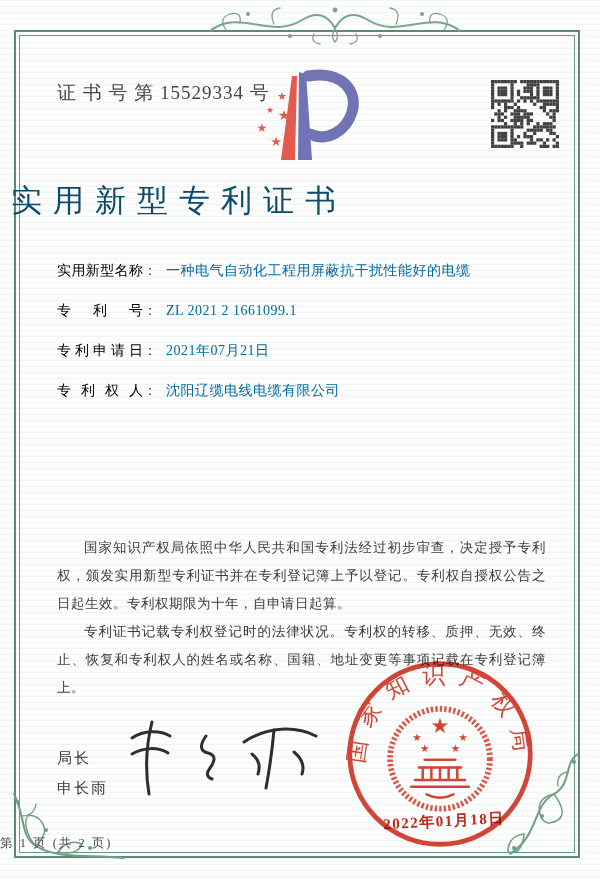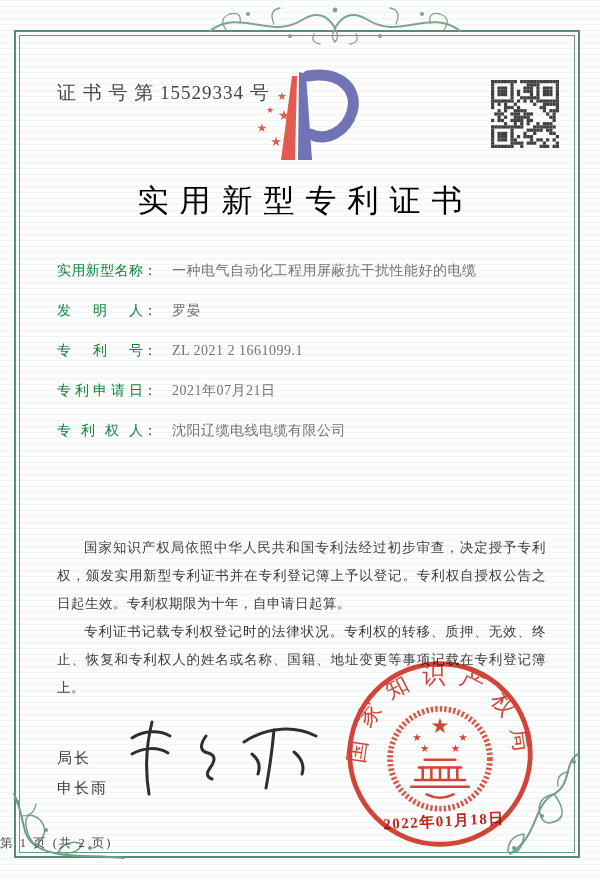--- a/index.html
+++ b/index.html
@@ -25,32 +25,32 @@
   }
   
   .cert-no{
     position:absolute; left:57px; top:80px;
     font-size:19px; letter-spacing:1px; color:#454545;
   }
   .logo{ position:absolute; left:240px; top:68px; }
   .qr{ position:absolute; left:491px; top:80px; }
   .title{
     position:absolute; left:0; top:180px; width:100%;
-    text-align:center; font-size:31px; letter-spacing:11px;
-    color:#000000; text-indent:11px;
+    text-align:left; font-size:31px; letter-spacing:11px;
+    color:#0c4a6e; text-indent:11px;
   }
   
   .fields{ position:absolute; left:57px; top:261px; width:498px; font-size:14px; }
   .frow{ position:relative; height:40px; line-height:20px; white-space:nowrap; }
   .flabel{
     display:inline-block; width:86px; vertical-align:top;
-    text-align:justify; text-align-last:justify; color:#15803d;
+    text-align:justify; text-align-last:justify; color:#000000;
   }
   .fcolon{ display:inline-block; vertical-align:top; }
-  .fvalue{ display:inline-block; vertical-align:top; margin-left:15px; color:#737373; letter-spacing:0.5px;}
+  .fvalue{ display:inline-block; vertical-align:top; margin-left:9px; color:#0369a1; letter-spacing:0.5px;}
   .pair2{ position:absolute; left:253px; top:0; }
   
   .paras{
     position:absolute; left:57px; top:534px; width:489px;
     font-size:13.5px; line-height:28px; text-align:justify; color:#3c3c3c;
   }
   .paras p{ text-indent:2em; letter-spacing:0.5px; }
   
   .signer{ position:absolute; left:57px; top:749px; font-size:15px; letter-spacing:2px; color:#383838;}
   .signer div{ margin-bottom:11px; }
@@ -381,23 +381,20 @@
     <rect x="20" y="20" width="1" height="1" fill="#404040"></rect>
   </svg>
 
 <div class="title">实用新型专利证书</div>
 
 <div class="fields">
   <div class="frow">
     <span class="flabel">实用新型名称</span><span class="fcolon">：</span><span class="fvalue">一种电气自动化工程用屏蔽抗干扰性能好的电缆</span>
   </div>
   <div class="frow">
-    <span class="flabel">发明人</span><span class="fcolon">：</span><span class="fvalue">罗晏</span>
-  </div>
-  <div class="frow">
     <span class="flabel">专利号</span><span class="fcolon">：</span><span class="fvalue">ZL 2021 2 1661099.1</span>
   </div>
   <div class="frow">
     <span class="flabel">专利申请日</span><span class="fcolon">：</span><span class="fvalue">2021年07月21日</span>
   </div>
   <div class="frow">
     <span class="flabel">专利权人</span><span class="fcolon">：</span><span class="fvalue">沈阳辽缆电线电缆有限公司</span>
   </div>
 </div>
 

